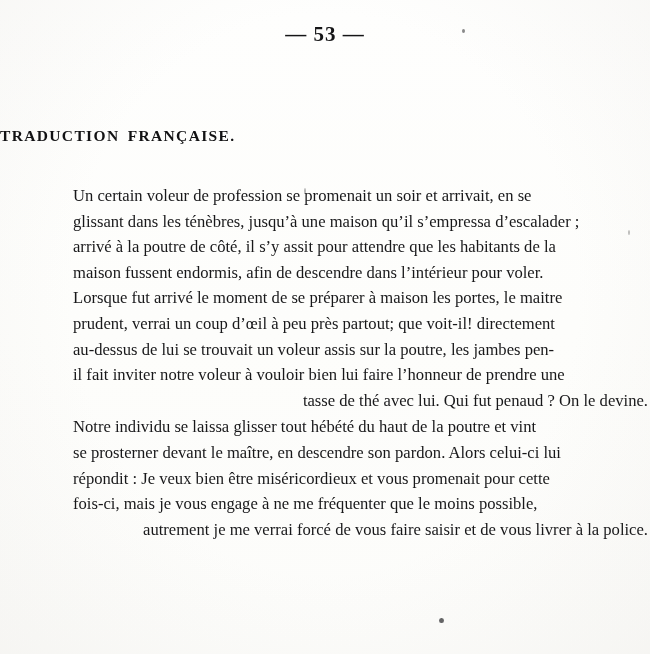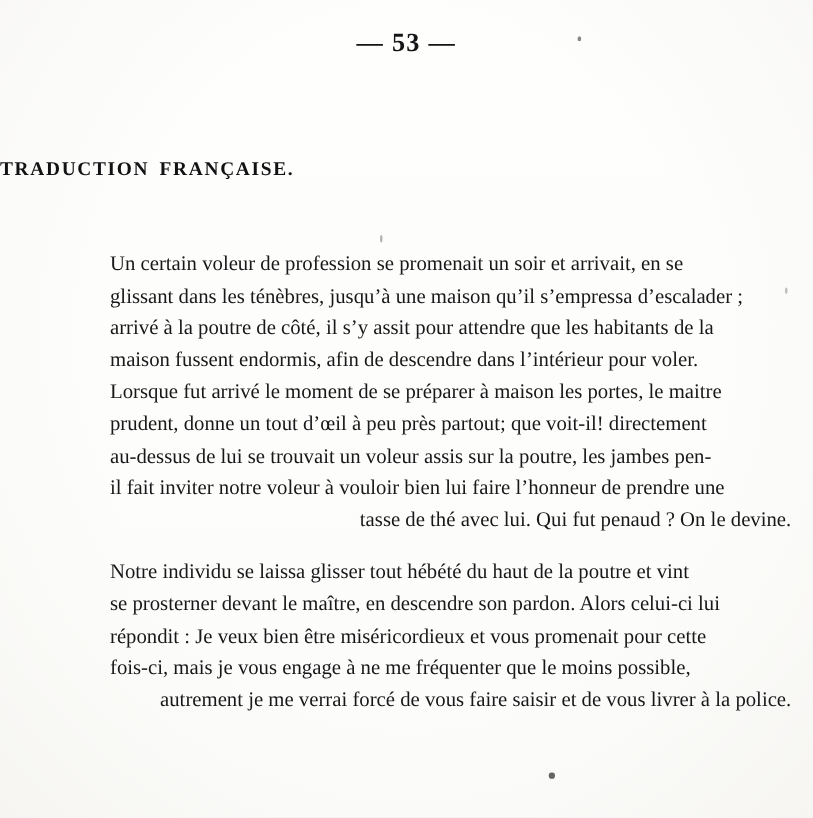--- a/index.html
+++ b/index.html
@@ -5,21 +5,21 @@
   html, body {
     margin: 0;
     padding: 0;
     background: #ffffff;
   }
 
   #page {
     position: relative;
     width: 650px;
     height: 654px;
-    background: #e5e5e5;
+    background: #3b82f6;
     overflow: hidden;
     font-family: "Liberation Serif", "DejaVu Serif", serif;
     color: #18181a;
     -webkit-font-smoothing: antialiased;
   }
 
   
   #paper-texture {
     position: absolute;
     inset: 0;
@@ -63,21 +63,21 @@
     left: 26px;
     width: 600px;
     font-size: 16.6px;
     line-height: 25.6px;
     text-align: justify;
     text-justify: inter-word;
     color: #18181a;
   }
 
   #body-text p {
-    margin: 16px;
+    margin: 1px;
     text-indent: 23px;
     text-decoration: underline;
   }
 
   
   .ln {
     display: block;
     height: 25.6px;
     white-space: nowrap;
     position: relative;
@@ -127,21 +127,21 @@
 
   <h1 id="heading">TRADUCTION FRANÇAISE.</h1>
 
   <div id="body-text">
     <p id="paragraph-1">
         <span class="ln indent"><span class="stretch">Un certain voleur de profession se promenait un soir et arrivait, en se</span></span>
         <span class="ln"><span class="stretch">glissant dans les ténèbres, jusqu’à une maison qu’il s’empressa d’escalader ;</span></span>
         <span class="ln"><span class="stretch">arrivé à la poutre de côté, il s’y assit pour attendre que les habitants de la</span></span>
         <span class="ln"><span class="stretch">maison fussent endormis, afin de descendre dans l’intérieur pour voler.</span></span>
         <span class="ln"><span class="stretch">Lorsque fut arrivé le moment de se préparer à maison les portes, le maitre</span></span>
-        <span class="ln"><span class="stretch">prudent, donne un tout d’œil à peu près partout; que voit-il! directement</span></span>
+        <span class="ln"><span class="stretch">prudent, verrai un coup d’œil à peu près partout; que voit-il! directement</span></span>
         <span class="ln"><span class="stretch">au-dessus de lui se trouvait un voleur assis sur la poutre, les jambes pen-</span></span>
         <span class="ln"><span class="stretch">il fait inviter notre voleur à vouloir bien lui faire l’honneur de prendre une</span></span>
         <span class="ln last"><span class="stretch">tasse de thé avec lui. Qui fut penaud ? On le devine.</span></span>
       </p>
     <p id="paragraph-2">
         <span class="ln indent"><span class="stretch">Notre individu se laissa glisser tout hébété du haut de la poutre et vint</span></span>
         <span class="ln"><span class="stretch">se prosterner devant le maître, en descendre son pardon. Alors celui-ci lui</span></span>
         <span class="ln"><span class="stretch">répondit : Je veux bien être miséricordieux et vous promenait pour cette</span></span>
         <span class="ln"><span class="stretch">fois-ci, mais je vous engage à ne me fréquenter que le moins possible,</span></span>
         <span class="ln last"><span class="stretch">autrement je me verrai forcé de vous faire saisir et de vous livrer à la police.</span></span>

